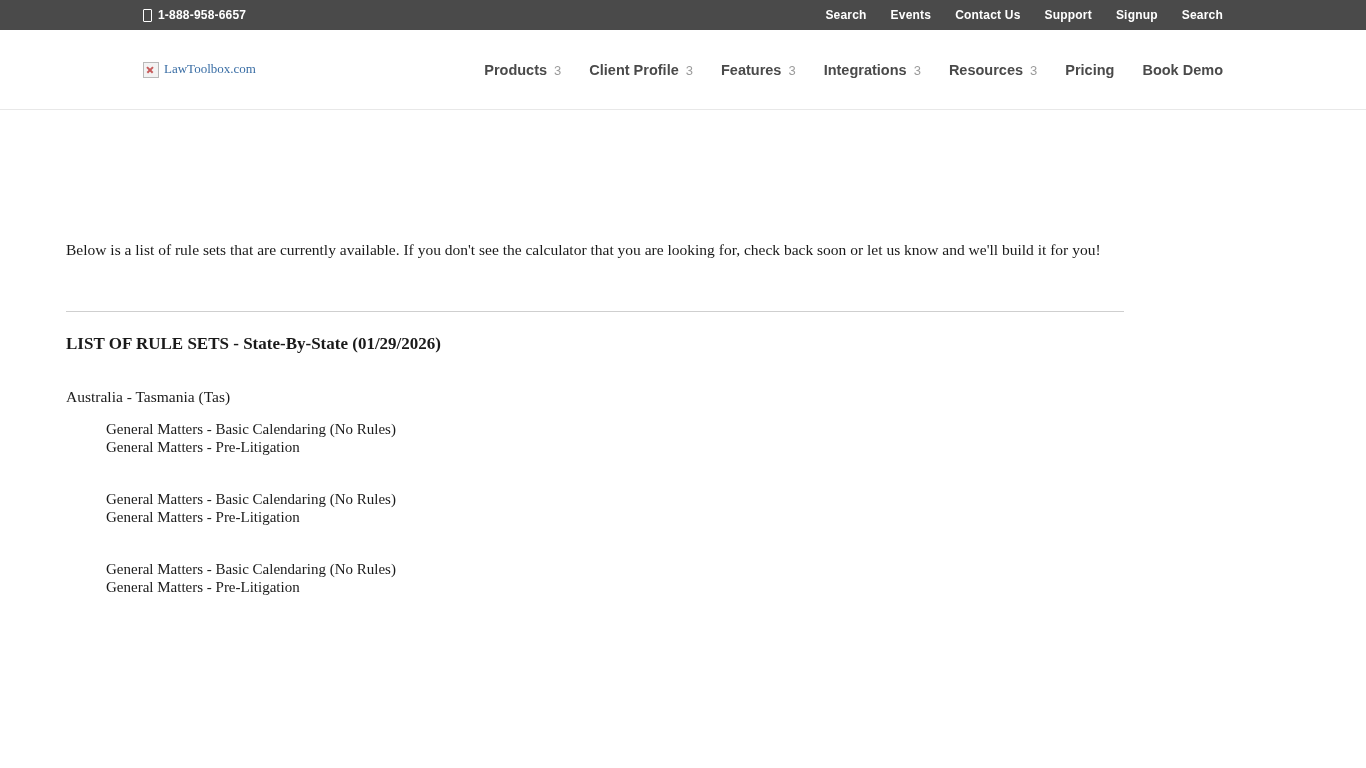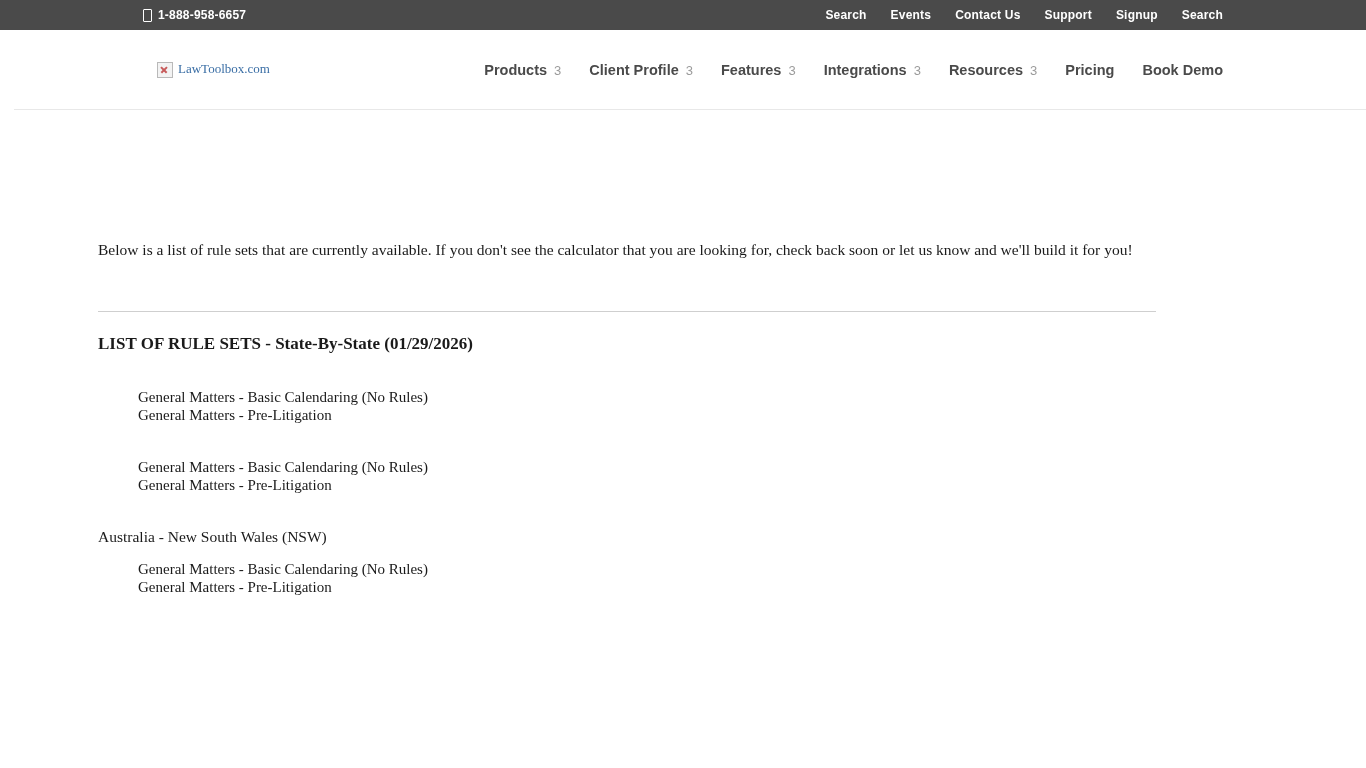--- a/index.html
+++ b/index.html
@@ -54,21 +54,20 @@
   
   .header {
     height: 80px;
     background: #ffffff;
     border-bottom: 1px solid #e8e8e8;
     display: flex;
     align-items: center;
     padding: 0 143px;
     box-sizing: border-box;
     position: relative;
-    margin-left: 14px;
   }
   .logo-broken {
     display: flex;
     align-items: flex-start;
     gap: 5px;
     font-size: 13px;
     color: #3a6ea5;
     font-family: "Liberation Serif", serif;
   }
   .broken-img-icon {
@@ -114,21 +113,21 @@
   .navitem .caret {
     font-size: 13px;
     color: #9b9b9b;
     font-weight: normal;
     line-height: 1;
     transform: translateY(1px);
   }
 
   
   .content {
-    padding: 0 98px;
+    padding: 0 66px;
     box-sizing: border-box;
     font-family: "Liberation Serif", serif;
     color: #1a1a1a;
   }
   .intro {
     margin-top: 130px;
     font-size: 15.5px;
     line-height: 1.25;
     max-width: 1060px;
   }
@@ -225,34 +224,34 @@
   <p class="intro">Below is a list of rule sets that are currently available. If you don't see the calculator that you are looking for, check back soon or let us know and we'll build it for you!</p>
 
   <div class="divider"></div>
 
   <div class="list-title">
     <span>LIST OF RULE SETS</span><span class="sub"> - State-By-State (01/29/2026)</span>
   </div>
 
 
   <div class="group">
+    <div class="group-heading">Australia - Tasmania (Tas)</div>
     <div class="group-items">
       <div class="group-item">General Matters - Basic Calendaring (No Rules)</div>
       <div class="group-item">General Matters - Pre-Litigation</div>
     </div>
   </div>
 
   <div class="group">
     <div class="group-items">
       <div class="group-item">General Matters - Basic Calendaring (No Rules)</div>
       <div class="group-item">General Matters - Pre-Litigation</div>
     </div>
   </div>
 
   <div class="group">
-    <div class="group-heading">Australia - New South Wales (NSW)</div>
     <div class="group-items">
       <div class="group-item">General Matters - Basic Calendaring (No Rules)</div>
       <div class="group-item">General Matters - Pre-Litigation</div>
     </div>
   </div>
 
 </div>
 
 </body></html>

